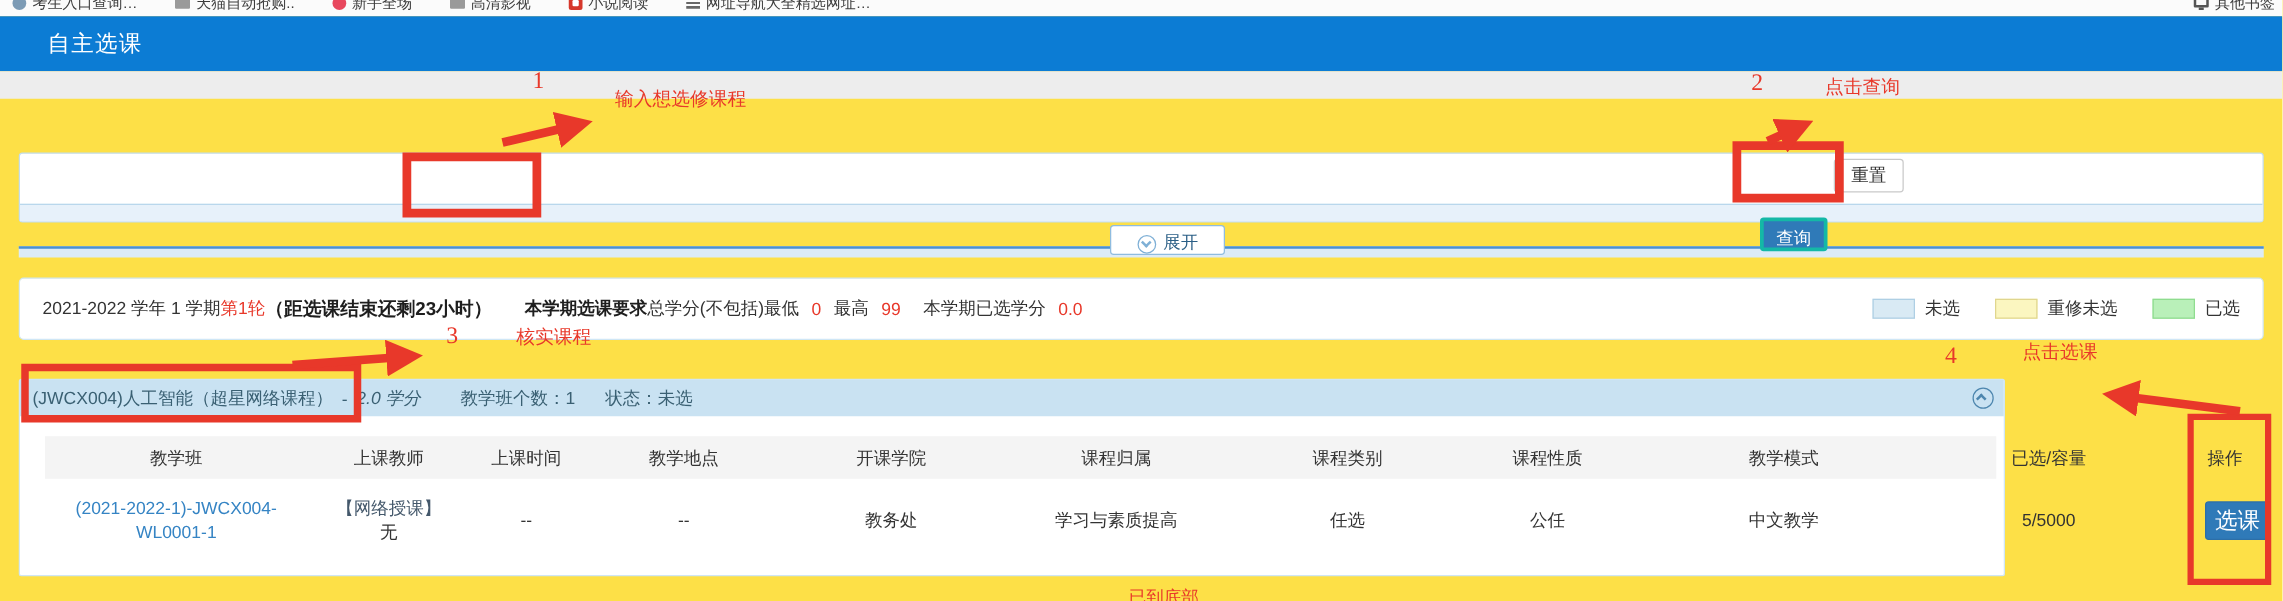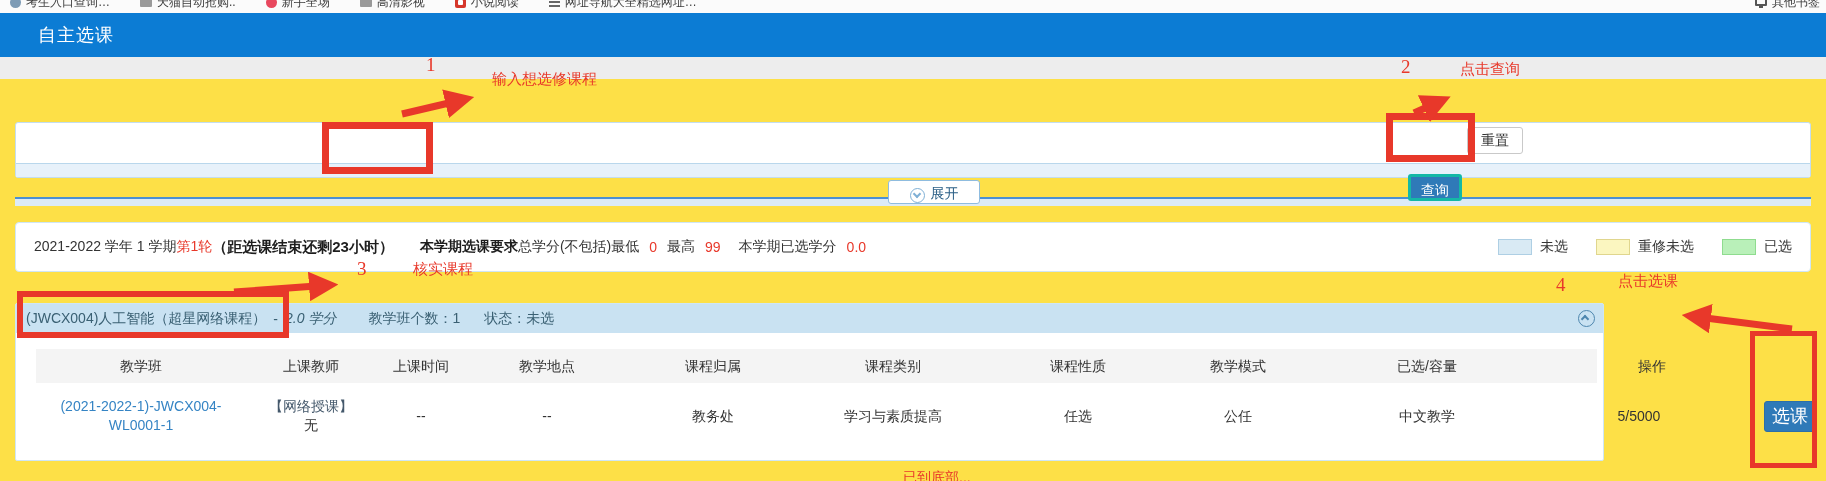--- a/index.html
+++ b/index.html
@@ -178,20 +178,21 @@
       <span class="collapse-btn">
           <span class="chev chev-up"></span>
         </span>
     </div>
     <div class="course-table">
       <div class="t-grid t-head">
         <div>教学班</div>
         <div>上课教师</div>
         <div>上课时间</div>
         <div>教学地点</div>
+        <div>开课学院</div>
         <div>课程归属</div>
         <div>课程类别</div>
         <div>课程性质</div>
         <div>教学模式</div>
         <div>已选/容量</div>
         <div class="op-head">操作</div>
       </div>
       <div class="t-grid t-row">
         <div>
             <span class="cell-link">(2021-2022-1)-JWCX004-WL0001-1</span>

